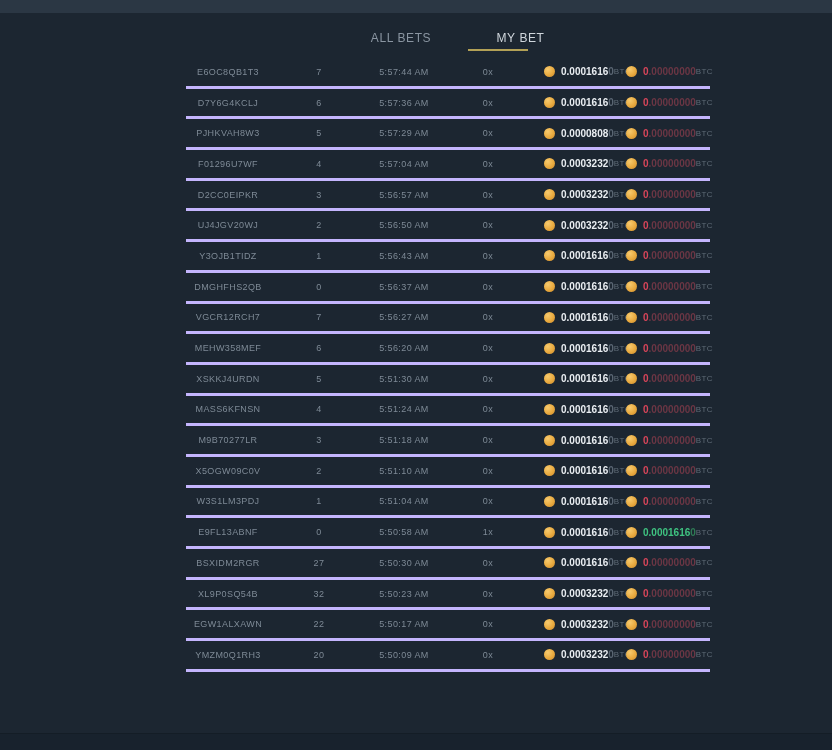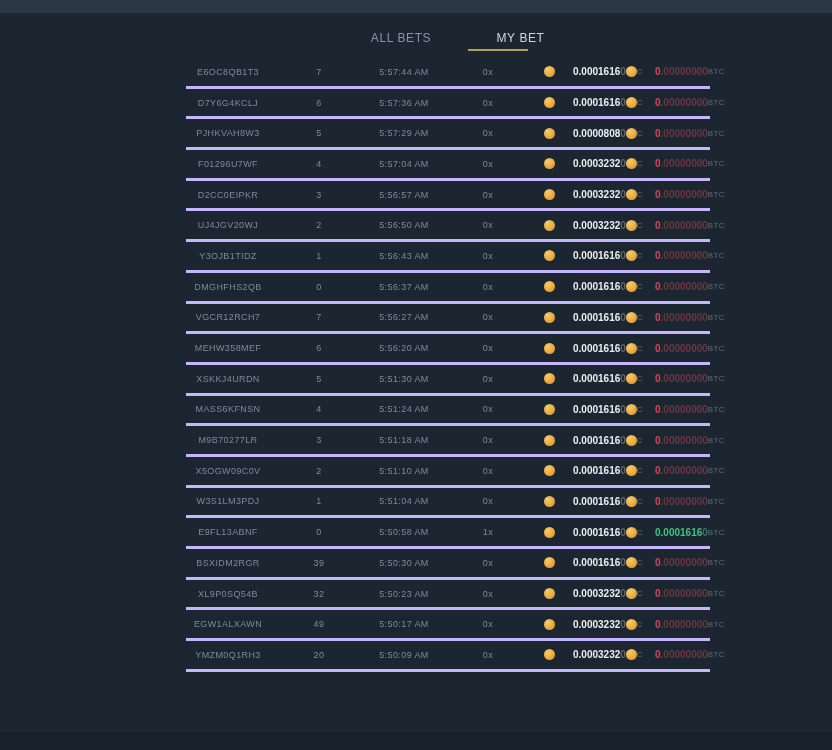--- a/index.html
+++ b/index.html
@@ -55,21 +55,21 @@
   .row .cell { text-align:center; white-space:nowrap; }
 
   .amount-cell { display:flex; align-items:center; height:100%; }
   .amount-cell.input { padding-left:8px; padding-right:3px; }
   .amount-cell.earn  { padding-left:3px;  padding-right:2px; }
   .coin {
     width:11px; height:11px; border-radius:50%; flex:none;
     background:radial-gradient(circle at 35% 32%, #f7ca6e, #e9aa3f 55%, #c9882c);
   }
   .amt {
-    margin-left:18px; font-size:10px; font-weight:bold; color:#e9edf1;
+    margin-left:6px; font-size:10px; font-weight:bold; color:#e9edf1;
     white-space:nowrap; letter-spacing:0;
   }
   .amt .trail { color:#5a6673; }
   .btc { margin-left:auto; font-size:8px; letter-spacing:.4px; color:#5f6b77; }
 
   .earn .amt { color:#d8455a; }
   .earn .amt .trail { color:#6b3644; }
   .row.win .earn .amt { color:#3fc381; }
   .row.win .earn .amt .trail { color:#2e7a55; }
 </style>
@@ -355,21 +355,21 @@
     </div>
     <div class="amount-cell earn">
       <span class="coin"></span>
       <span class="amt"><span>0.0001616</span><span class="trail">0</span></span>
       <span class="btc">BTC</span>
     </div>
   </div>
 
   <div class="grid row">
     <div class="cell">BSXIDM2RGR</div>
-    <div class="cell">39</div>
+    <div class="cell">27</div>
     <div class="cell">5:50:30 AM</div>
     <div class="cell">0x</div>
     <div class="amount-cell input">
       <span class="coin"></span>
       <span class="amt"><span>0.0001616</span><span class="trail">0</span></span>
       <span class="btc">BTC</span>
     </div>
     <div class="amount-cell earn">
       <span class="coin"></span>
       <span class="amt"><span>0</span><span class="trail">.00000000</span></span>
@@ -389,21 +389,21 @@
     </div>
     <div class="amount-cell earn">
       <span class="coin"></span>
       <span class="amt"><span>0</span><span class="trail">.00000000</span></span>
       <span class="btc">BTC</span>
     </div>
   </div>
 
   <div class="grid row">
     <div class="cell">EGW1ALXAWN</div>
-    <div class="cell">49</div>
+    <div class="cell">22</div>
     <div class="cell">5:50:17 AM</div>
     <div class="cell">0x</div>
     <div class="amount-cell input">
       <span class="coin"></span>
       <span class="amt"><span>0.0003232</span><span class="trail">0</span></span>
       <span class="btc">BTC</span>
     </div>
     <div class="amount-cell earn">
       <span class="coin"></span>
       <span class="amt"><span>0</span><span class="trail">.00000000</span></span>

